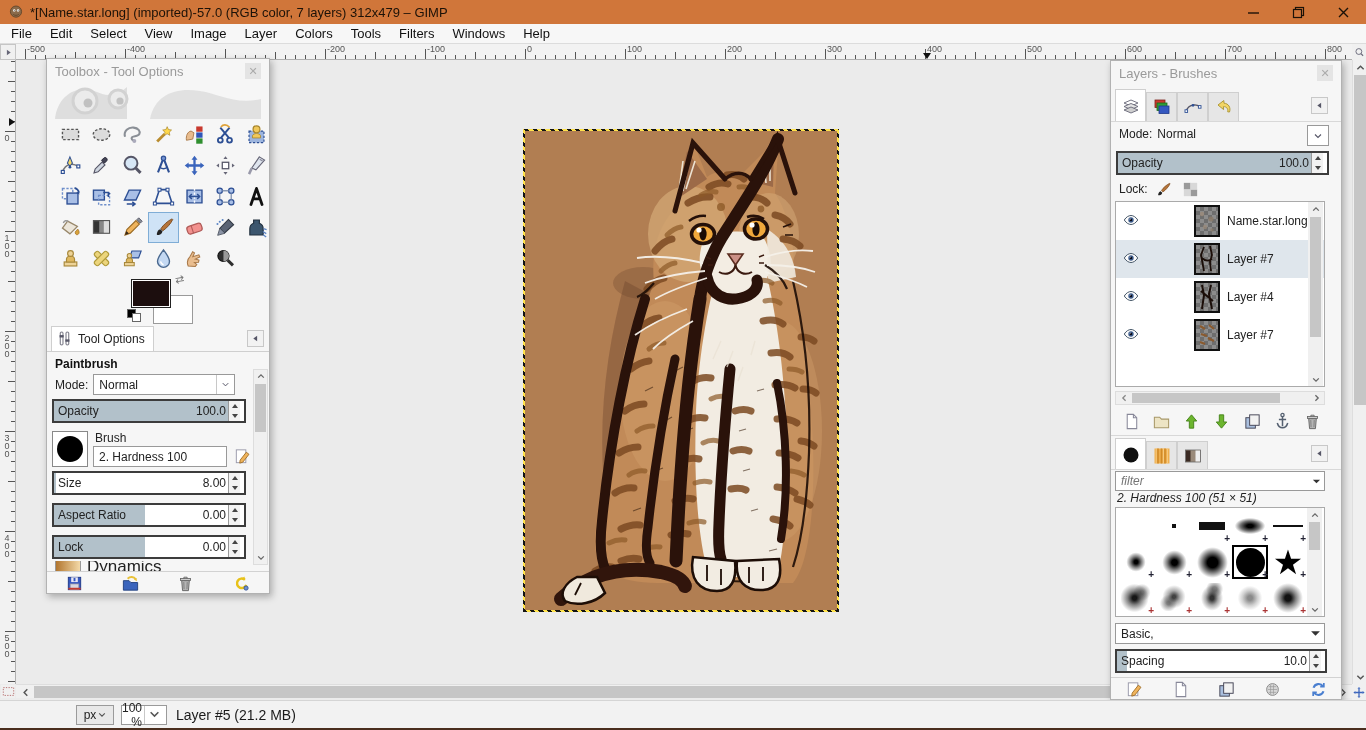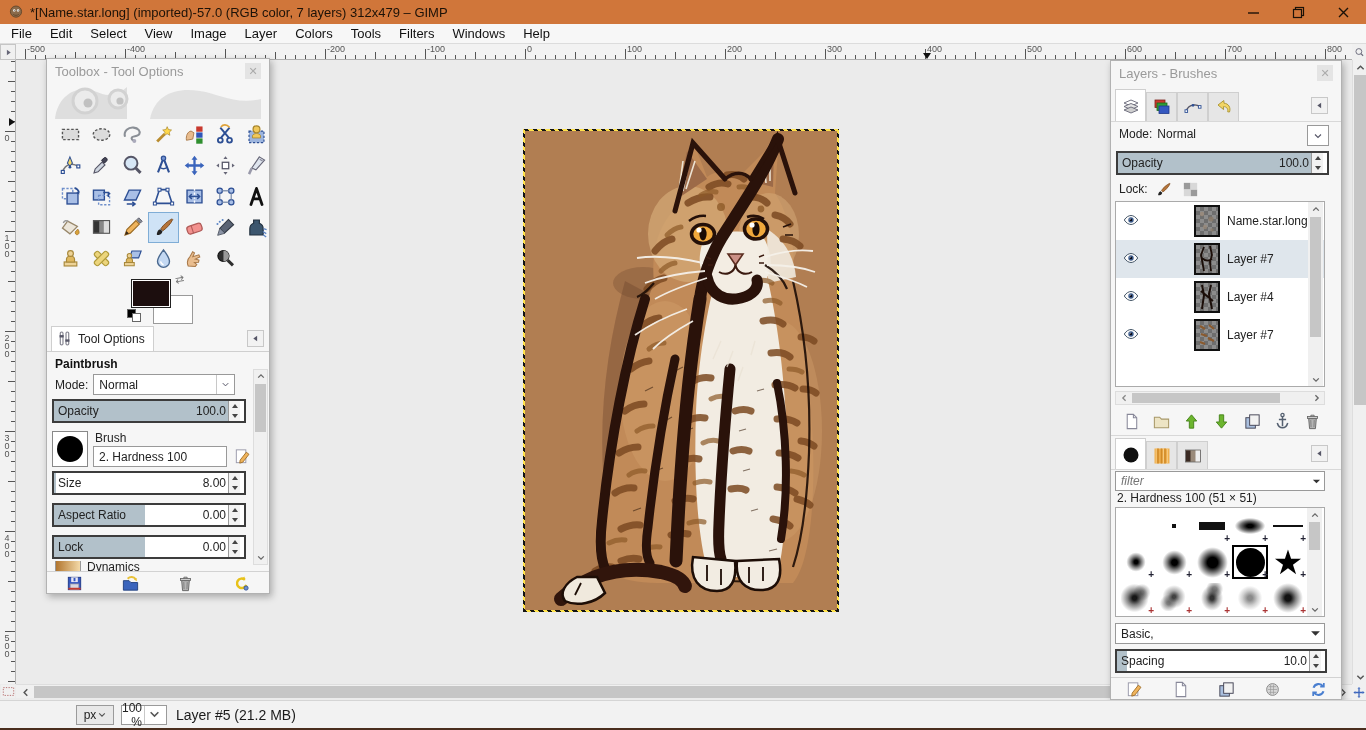--- a/index.html
+++ b/index.html
@@ -103,21 +103,21 @@
   .hscroll-mini{position:absolute;left:4px;top:330px;width:210px;height:14px;background:#f0f0f0;border:1px solid #ddd;}
   .dock-btns{position:absolute;display:flex;}
   .dock-btns .icon-btn{width:29px;height:24px;}
   .brush-grid{position:absolute;left:4px;top:446px;width:210px;height:110px;border:1px solid #aaa;background:#fff;display:flex;flex-wrap:wrap;align-content:flex-start;overflow:hidden;padding-left:1px;}
   .brush-cell{position:relative;width:38px;height:36px;display:flex;align-items:center;justify-content:center;}
   .brush-cell.sel{outline:2px solid #000;outline-offset:-3px;}
   .bplus{position:absolute;right:1px;bottom:0;font-size:10px;font-weight:bold;color:#223;line-height:10px;}
   .bplus.red{color:#a33;}
   .filter-input{position:absolute;left:4px;top:410px;width:210px;height:20px;background:#fff;border:1px solid #999;display:flex;align-items:center;}
   .filter-input input{border:none;outline:none;flex:1;font-family:"Liberation Sans",sans-serif;font-style:italic;font-size:12px;color:#333;padding:0 5px;background:transparent;min-width:0;}
-  .brush-label{position:absolute;left:6px;top:430px;font-size:12px;color:#222;}
+  .brush-label{position:absolute;left:6px;top:430px;font-style:italic;font-size:12px;color:#222;}
   
   .statusbar{position:absolute;left:0;top:700px;width:1366px;height:28px;background:#f2f2f2;border-top:1px solid #d5d5d5;display:flex;align-items:center;}
   .unit-combo{margin-left:76px;width:38px;height:20px;background:#e8e8e8;border:1px solid #9a9a9a;display:flex;align-items:center;justify-content:center;font-size:12px;gap:2px;}
   .zoom-combo{margin-left:7px;width:46px;height:20px;background:#fff;border:1px solid #9a9a9a;display:flex;align-items:center;font-size:12px;}
   .zoom-combo span{flex:1;text-align:right;padding-right:2px;}
   .zoom-combo .chev{width:14px;height:100%;border-left:1px solid #c8c8c8;display:flex;align-items:center;justify-content:center;}
   .status-text{margin-left:9px;font-size:14px;color:#1a1a1a;}
   .bottom-edge{position:absolute;left:0;top:728px;width:1366px;height:2px;background:#4a2e1e;}
   .sep{position:absolute;left:0;width:100%;height:1px;background:#d8d8d8;}
 </style>
@@ -974,21 +974,21 @@
     <div class="reset-btn" style="left:202px;top:478px;">
         <svg viewBox="0 0 20 20">
           <path d="M13.5 6A5 5 0 1 0 15 11.5" fill="none" stroke="#e8c21a" stroke-width="2.6"></path>
           <path d="M13 2.5l1 4-4-.6z" fill="#e8c21a"></path>
           <circle cx="14.8" cy="14.8" r="2.2" fill="#7291cf" stroke="#2d4f94" stroke-width=".9"></circle>
         </svg>
       </div>
 
     <div class="dyn-row" style="left:8px;top:502px;width:196px;height:11px;">
       <span class="dyn-prev"></span>
-      <span style="font-size:12px;">Dynamics</span>
+      <span style="font-size:17px;">Dynamics</span>
     </div>
 
     <div class="mini-scroll" style="left:206px;top:310px;height:196px;">
       <div class="sb-arrow" style="left:0;top:0;width:13px;height:12px;">
           <svg width="8" height="8" viewBox="0 0 10 10">
             <path d="M1.5 7L5 3.5 8.5 7" fill="none" stroke="#666" stroke-width="1.6"></path>
           </svg>
         </div>
       <div class="sb-thumb" style="left:1px;top:14px;width:11px;height:48px;"></div>
       <div class="sb-arrow" style="left:0;bottom:0;width:13px;height:12px;">

